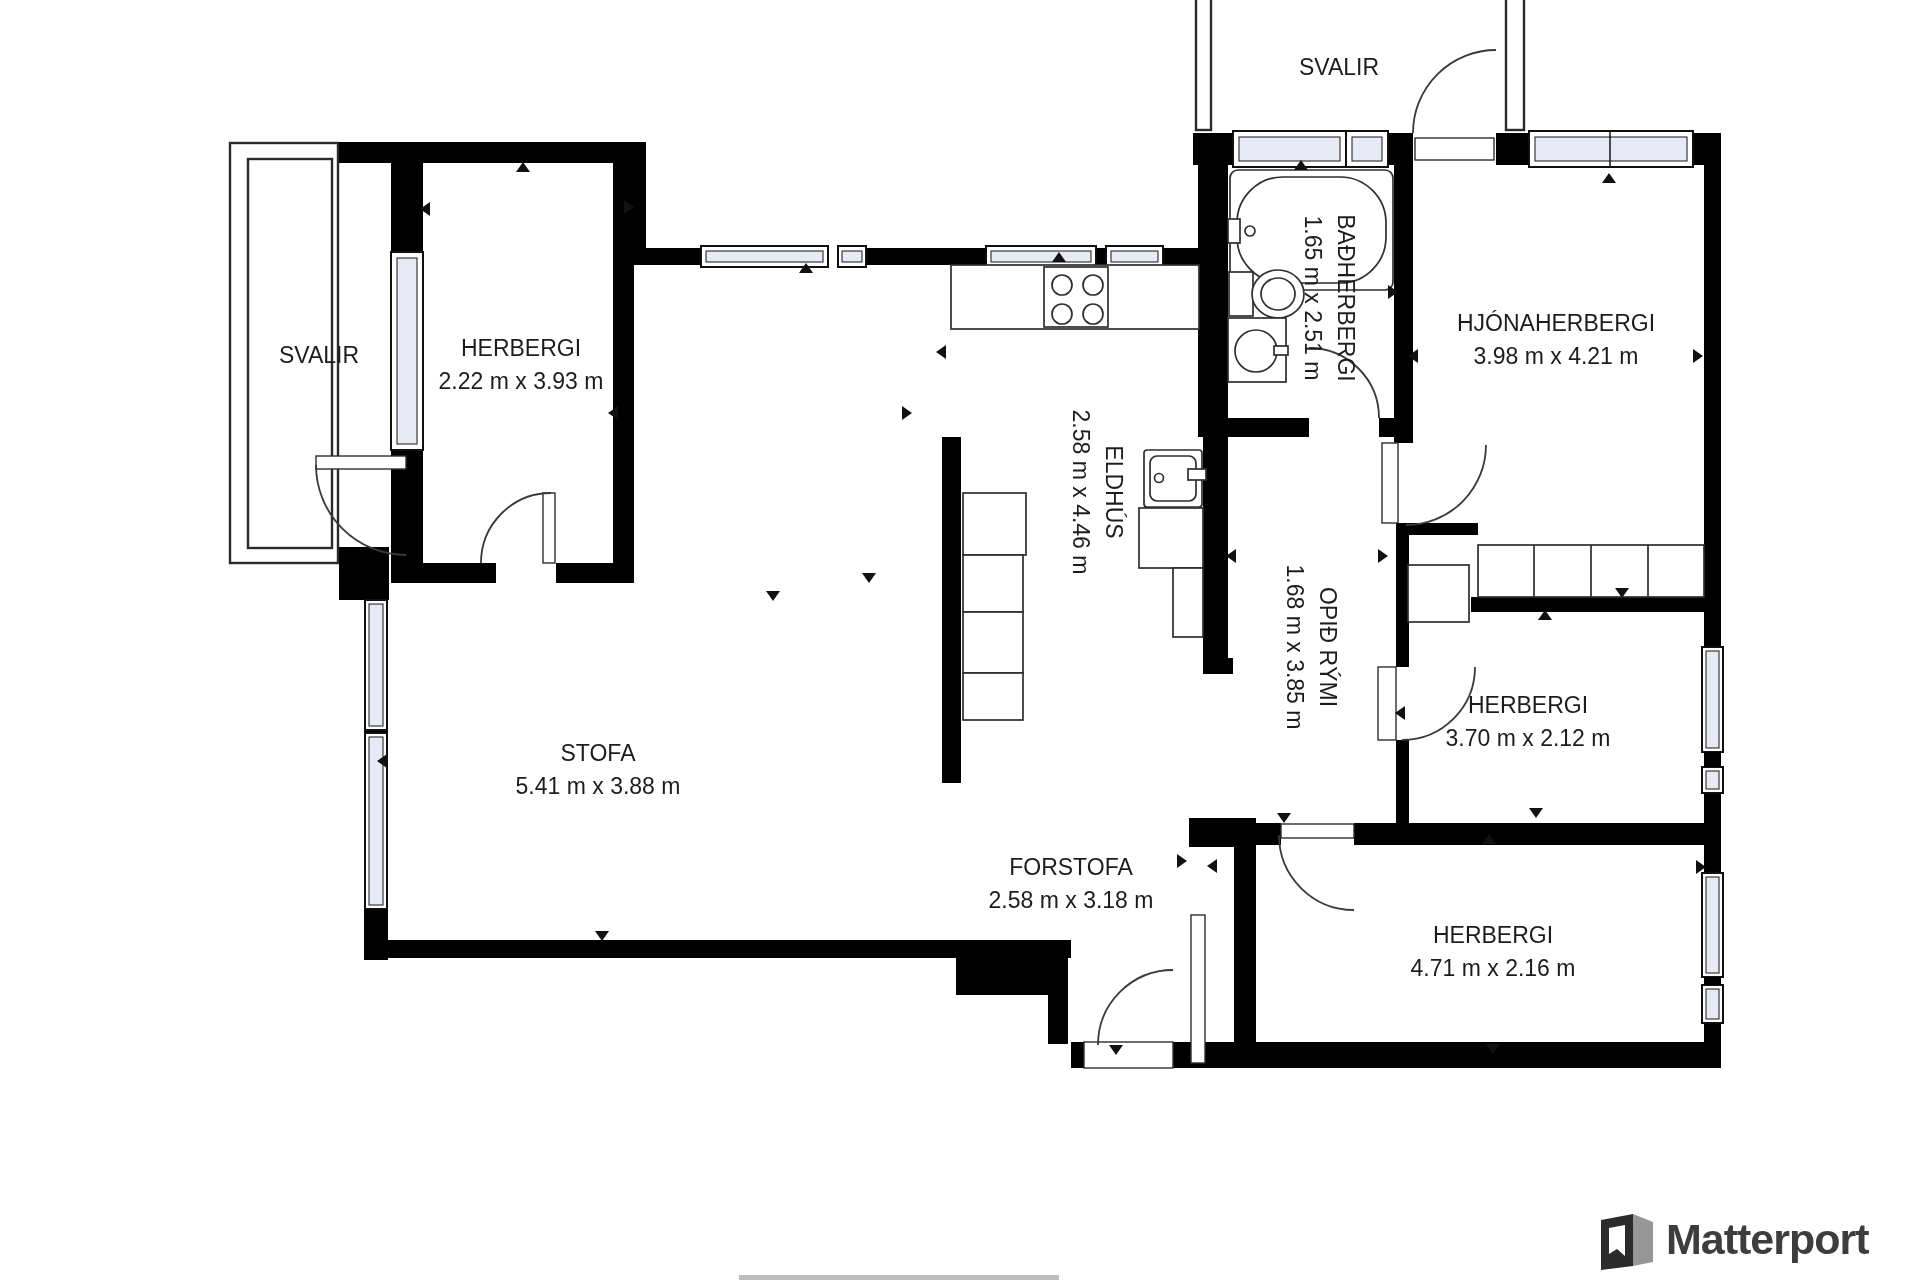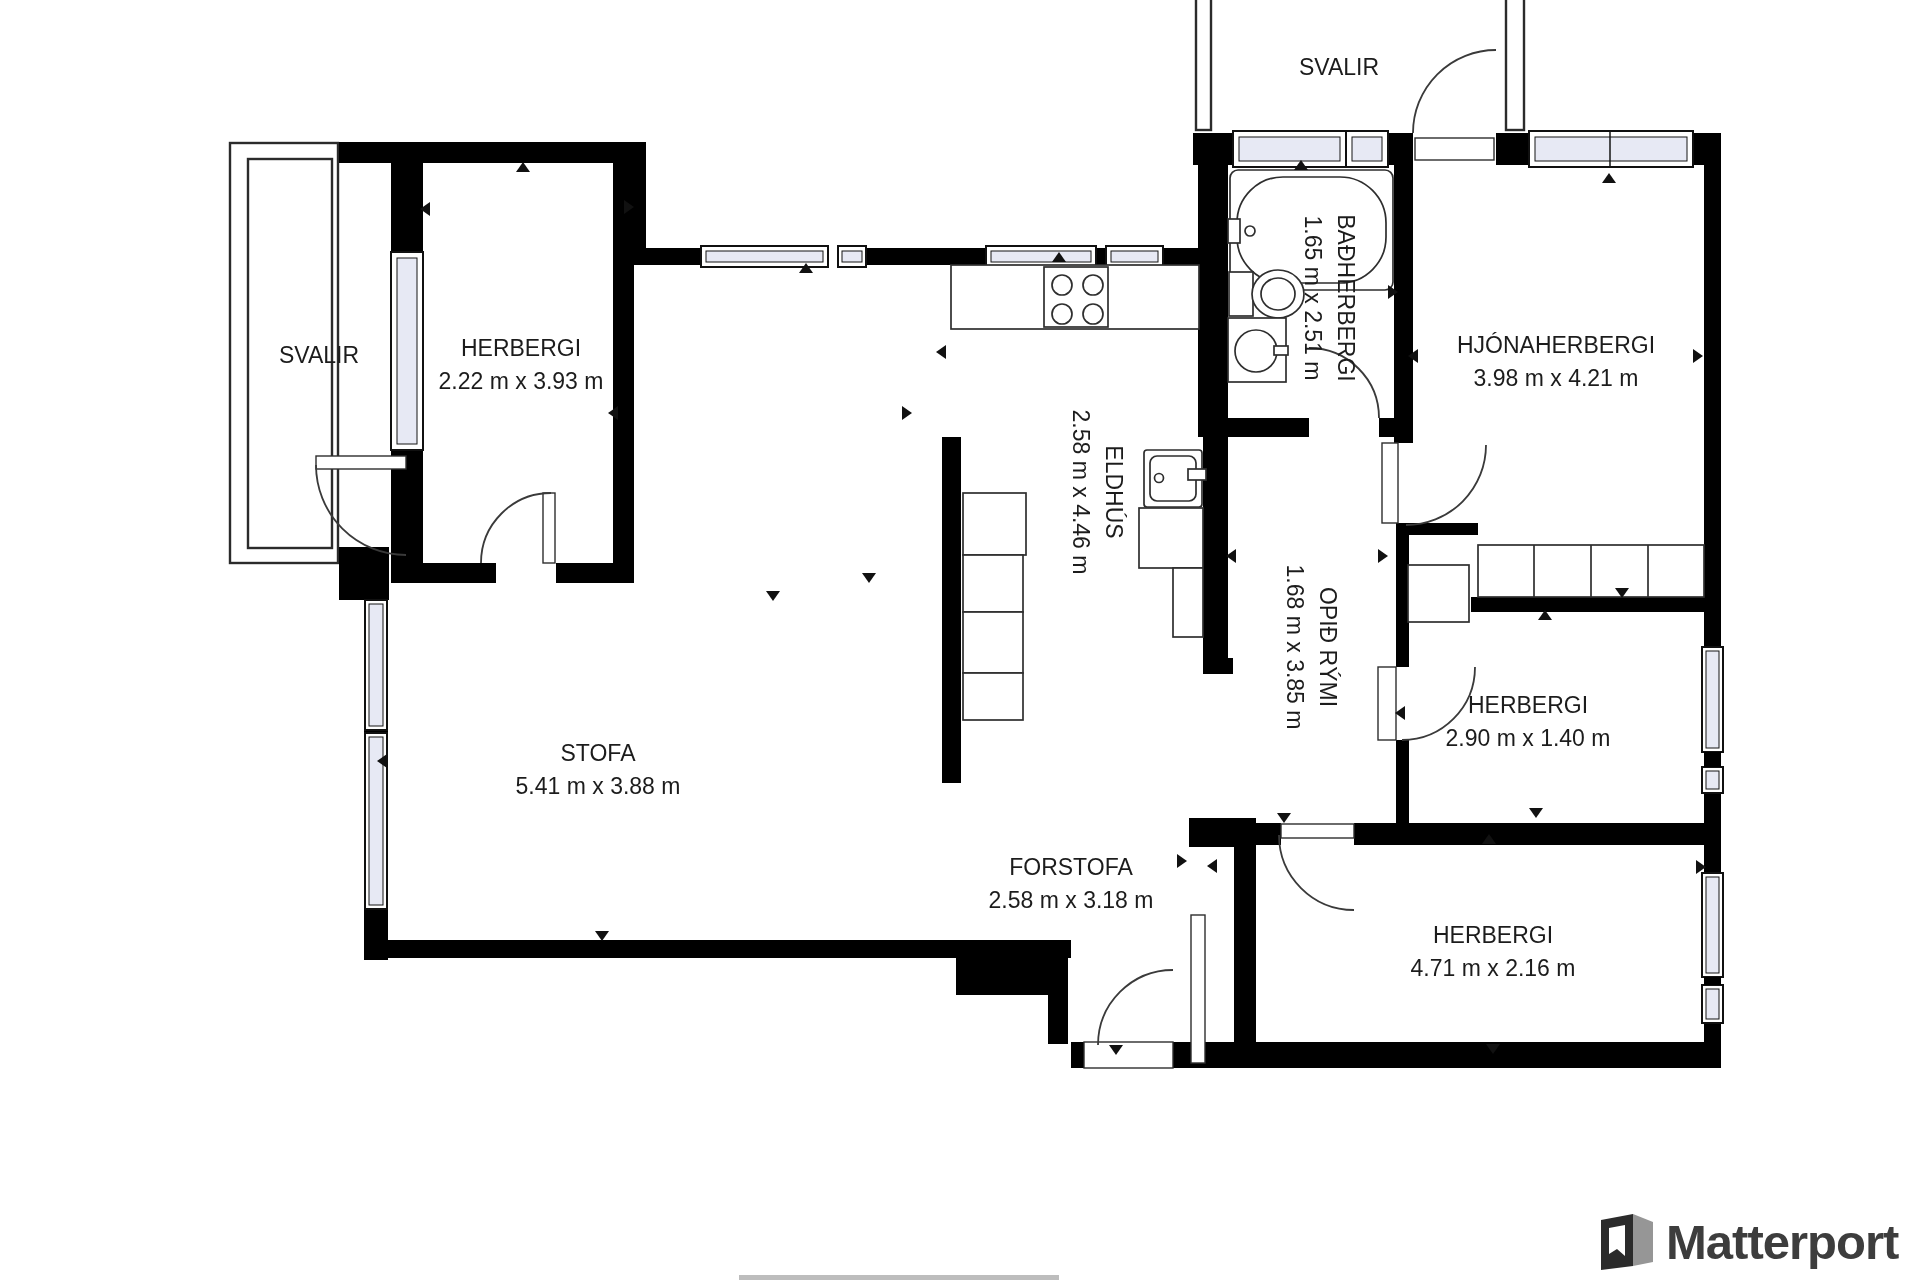--- a/index.html
+++ b/index.html
@@ -12,21 +12,21 @@
   .outline{fill:none;stroke:#2b2b2b;stroke-width:2.4;}
   .fix{fill:#fff;stroke:#2e2e2e;stroke-width:1.7;}
   .arc{fill:none;stroke:#3a3a3a;stroke-width:1.8;}
   .leaf{fill:#fff;stroke:#2e2e2e;stroke-width:1.4;}
   .marker{fill:#111;}
   .lbl{position:absolute;font-size:23px;line-height:33px;color:var(--text,#1c1c1c);
        text-align:center;white-space:nowrap;transform:translate(-50%,-50%);}
   .lbl.rot{transform:translate(-50%,-50%) rotate(90deg);}
   .footer1{font-size:30px;letter-spacing:-0.5px;}
   .footer2{font-size:26px;}
-  .mp-text{position:absolute;font-weight:bold;font-size:49px;line-height:1;
+  .mp-text{position:absolute;font-weight:bold;font-size:43px;line-height:1;
            color:var(--logo_text,#3d3d3d);letter-spacing:-1px;}
   .bar{position:absolute;background:#bdbdbd;}
 </style>
 </head>
 <body>
 
 <div id="stage">
 
   <svg width="1920" height="1280" viewBox="0 0 1920 1280">
 
@@ -264,31 +264,31 @@
       <div>2.22 m x 3.93 m</div>
     </div>
   <div class="lbl rot" style="left:1081px;top:492px">
       <div>ELDHÚS</div>
       <div>2.58 m x 4.46 m</div>
     </div>
   <div class="lbl rot" style="left:1313px;top:298px">
       <div>BAÐHERBERGI</div>
       <div>1.65 m x 2.51 m</div>
     </div>
-  <div class="lbl" style="left:1540px;top:362px">
+  <div class="lbl" style="left:1540px;top:340px">
       <div>HJÓNAHERBERGI</div>
       <div>3.98 m x 4.21 m</div>
     </div>
   <div class="lbl rot" style="left:1295px;top:647px">
       <div>OPIÐ RÝMI</div>
       <div>1.68 m x 3.85 m</div>
     </div>
   <div class="lbl" style="left:1512px;top:722px">
       <div>HERBERGI</div>
-      <div>2.90 m x 1.40 m</div>
+      <div>3.70 m x 2.12 m</div>
     </div>
   <div class="lbl" style="left:582px;top:770px">
       <div>STOFA</div>
       <div>5.41 m x 3.88 m</div>
     </div>
   <div class="lbl" style="left:1055px;top:884px">
       <div>FORSTOFA</div>
       <div>2.58 m x 3.18 m</div>
     </div>
   <div class="lbl" style="left:1477px;top:952px">

